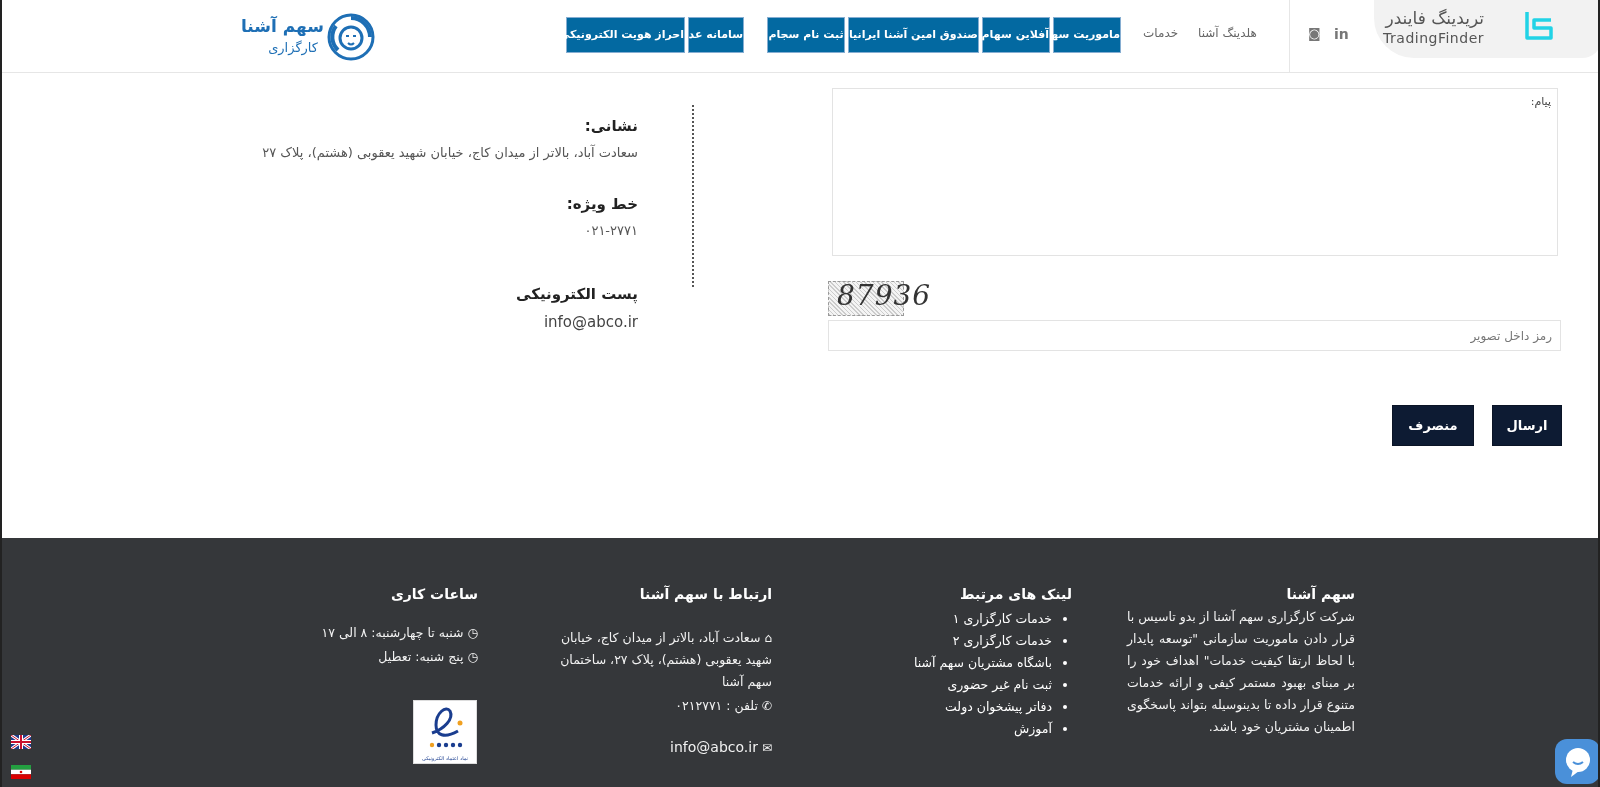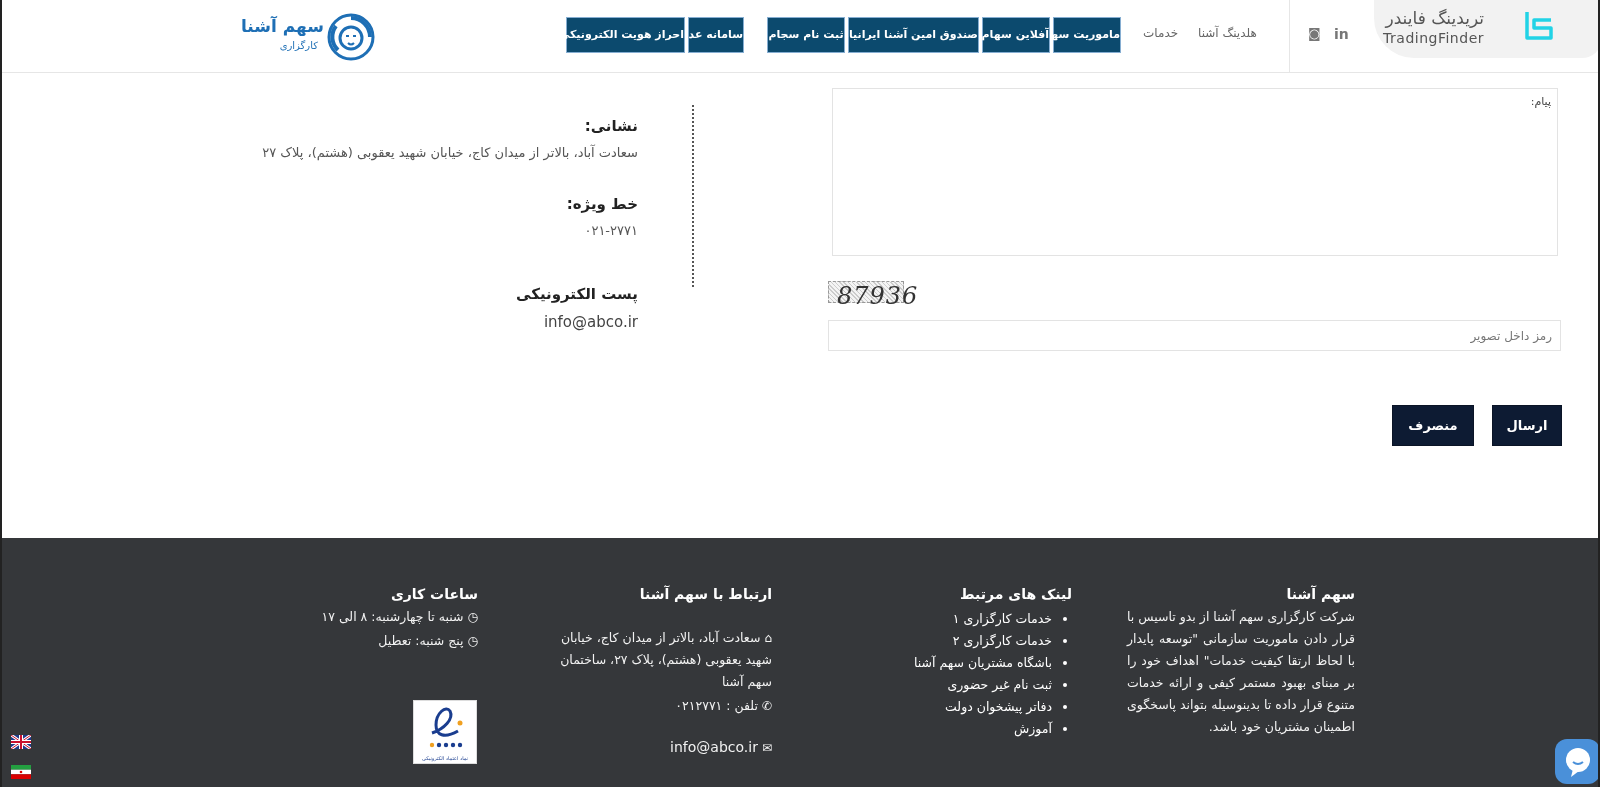--- a/index.html
+++ b/index.html
@@ -8,36 +8,36 @@
 
   
   .header { position: absolute; top: 0; left: 0; width: 1596px; height: 73px; border-bottom: 1px solid #e6e6e6; background: #fff; }
   .tf-badge { position: absolute; left: 1372px; top: 0; width: 228px; height: 58px; background: #f2f2f2; border-radius: 0 0 20px 40px; }
   .tf-logo { position: absolute; left: 1522px; top: 10px; width: 30px; height: 34px; }
   .tf-fa { position: absolute; right: 118px; top: 8px; font-size: 17px; color: #555; direction: rtl; white-space: nowrap; }
   .tf-en { position: absolute; right: 118px; top: 30px; font-size: 14px; color: #555; letter-spacing: 0.5px; white-space: nowrap; }
   .vdivider { position: absolute; left: 1287px; top: 0; width: 1px; height: 73px; background: #e6e6e6; }
   .social { position: absolute; top: 26px; font-size: 14px; color: #777; font-weight: bold; }
   .nav-link { position: absolute; top: 26px; font-size: 12px; color: #666; direction: rtl; white-space: nowrap; }
-  .nav-btn { position: absolute; top: 17px; height: 36px; background: #0c4a6e; border: 1px solid #86aed2; color: #fff; font-size: 11px; font-weight: bold; line-height: 34px; text-align: center; direction: rtl; white-space: nowrap; }
+  .nav-btn { position: absolute; top: 17px; height: 36px; background: #0369a1; border: 1px solid #86aed2; color: #fff; font-size: 11px; font-weight: bold; line-height: 34px; text-align: center; direction: rtl; white-space: nowrap; }
   .brand-logo { position: absolute; left: 262px; top: 12px; width: 112px; height: 50px; }
 
   
   .info { position: absolute; direction: rtl; text-align: right; }
   .info-label { font-size: 15px; font-weight: bold; color: #222; }
   .info-value { font-size: 13px; color: #555; margin-top: 10px; white-space: nowrap; }
   .dotted { position: absolute; left: 690px; top: 105px; height: 182px; border-left: 2px dotted #555; }
 
   
   .msg-box { position: absolute; left: 830px; top: 88px; width: 726px; height: 168px; border: 1px solid #e3e3e3; }
   .msg-label { position: absolute; right: 6px; top: 6px; font-size: 11px; color: #444; direction: rtl; }
-  .captcha { position: absolute; left: 826px; top: 281px; width: 76px; height: 22px; background:
+  .captcha { position: absolute; left: 826px; top: 281px; width: 76px; height: 35px; background:
       repeating-linear-gradient(45deg, #ccc 0 1px, #f4f4f4 1px 3px),
       repeating-linear-gradient(-45deg, #bbb 0 1px, transparent 1px 3px);
-      border: 1px dashed #999; font-family: "DejaVu Serif", serif; font-style: italic; font-size: 24px; color: #333; letter-spacing: 1px; padding-left: 8px; line-height: 28px; }
+      border: 1px dashed #999; font-family: "DejaVu Serif", serif; font-style: italic; font-size: 28px; color: #333; letter-spacing: 1px; padding-left: 8px; line-height: 28px; }
   .captcha-input { position: absolute; left: 826px; top: 320px; width: 733px; height: 31px; border: 1px solid #e3e3e3; font-size: 12px; direction: rtl; padding: 0 8px; color: #333; font-family: "DejaVu Sans", sans-serif; }
   .captcha-input::placeholder { color: #777; }
   .btn-dark { position: absolute; top: 405px; height: 41px; background: #0d1b33; color: #fff; font-size: 13px; font-weight: bold; border: 1px solid #0a1426; direction: rtl; text-align: center; line-height: 39px; font-family: "DejaVu Sans", sans-serif; }
 
   
   .footer { position: absolute; left: 0; top: 538px; width: 1596px; height: 249px; background: #35373a; color: #fff; }
   .f-col { position: absolute; direction: rtl; text-align: right; }
   .f-title { font-size: 14px; font-weight: bold; color: #fff; }
   .f-text { font-size: 12.5px; line-height: 22px; color: #f2f2f2; text-align: justify; margin-top: 4px; }
   .f-list { list-style: disc; padding-right: 20px; margin-top: 6px; font-size: 12.5px; line-height: 22px; }
@@ -75,21 +75,21 @@
 
   <div class="brand-logo">
     <svg style="position:absolute; left:62px; top:0;" width="50" height="50" viewBox="0 0 50 50">
       <circle cx="25" cy="25" r="22" fill="none" stroke="#1e6fb5" stroke-width="3"></circle>
       <path d="M25 6 A19 19 0 0 1 44 25" fill="none" stroke="#1e6fb5" stroke-width="4"></path>
       <path d="M10 14 A18 18 0 0 0 12 38" fill="none" stroke="#1e6fb5" stroke-width="4"></path>
       <circle cx="25" cy="26" r="11" fill="none" stroke="#1e6fb5" stroke-width="3"></circle>
       <path d="M20 24 h3 M27 24 h3 M22 31 q3 3 6 0" stroke="#1e6fb5" stroke-width="2" fill="none"></path>
     </svg>
     <span style="position:absolute; right:52px; top:4px; font-size:17px; font-weight:bold; color:#1e6fb5; direction:rtl; white-space:nowrap;">سهم آشنا</span>
-    <span style="position:absolute; right:58px; top:28px; font-size:10px; color:#1e6fb5; direction:rtl; letter-spacing:2px;">کارگزاری</span>
+    <span style="position:absolute; right:58px; top:28px; font-size:13px; color:#1e6fb5; direction:rtl; letter-spacing:2px;">کارگزاری</span>
   </div>
 </div>
 
 <div class="info" style="right:960px; top:117px;">
   <div class="info-label">نشانی:</div>
   <div class="info-value">سعادت آباد، بالاتر از میدان کاج، خیابان شهید یعقوبی (هشتم)، پلاک ۲۷</div>
 </div>
 <div class="info" style="right:960px; top:195px;">
   <div class="info-label">خط ویژه:</div>
   <div class="info-value">۰۲۱-۲۷۷۱</div>
@@ -134,21 +134,21 @@
     <div class="f-line">
       <span class="f-icon">✆</span><span>تلفن : ۰۲۱۲۷۷۱</span>
     </div>
     <div class="f-line" style="font-size:14px;margin-top:19px;">
       <span class="f-icon">✉</span><span>info@abco.ir</span>
     </div>
   </div>
 
   <div class="f-col" style="left:300px; width:176px; top:48px;">
     <div class="f-title">ساعات کاری</div>
-    <div class="f-line" style="margin-top:4px;">
+    <div class="f-line" style="margin-top:20px;">
       <span class="f-icon">◷</span><span>شنبه تا چهارشنبه: ۸ الی ۱۷</span>
     </div>
     <div class="f-line">
       <span class="f-icon">◷</span><span>پنج شنبه: تعطیل</span>
     </div>
   </div>
 
   <div class="enamad">
     <svg width="62" height="50" viewBox="0 0 62 50">
       <path d="M18 32 C30 28 40 18 36 10 C32 4 22 12 22 24 C22 34 30 38 44 30" fill="none" stroke="#1a3d8f" stroke-width="3"></path>

